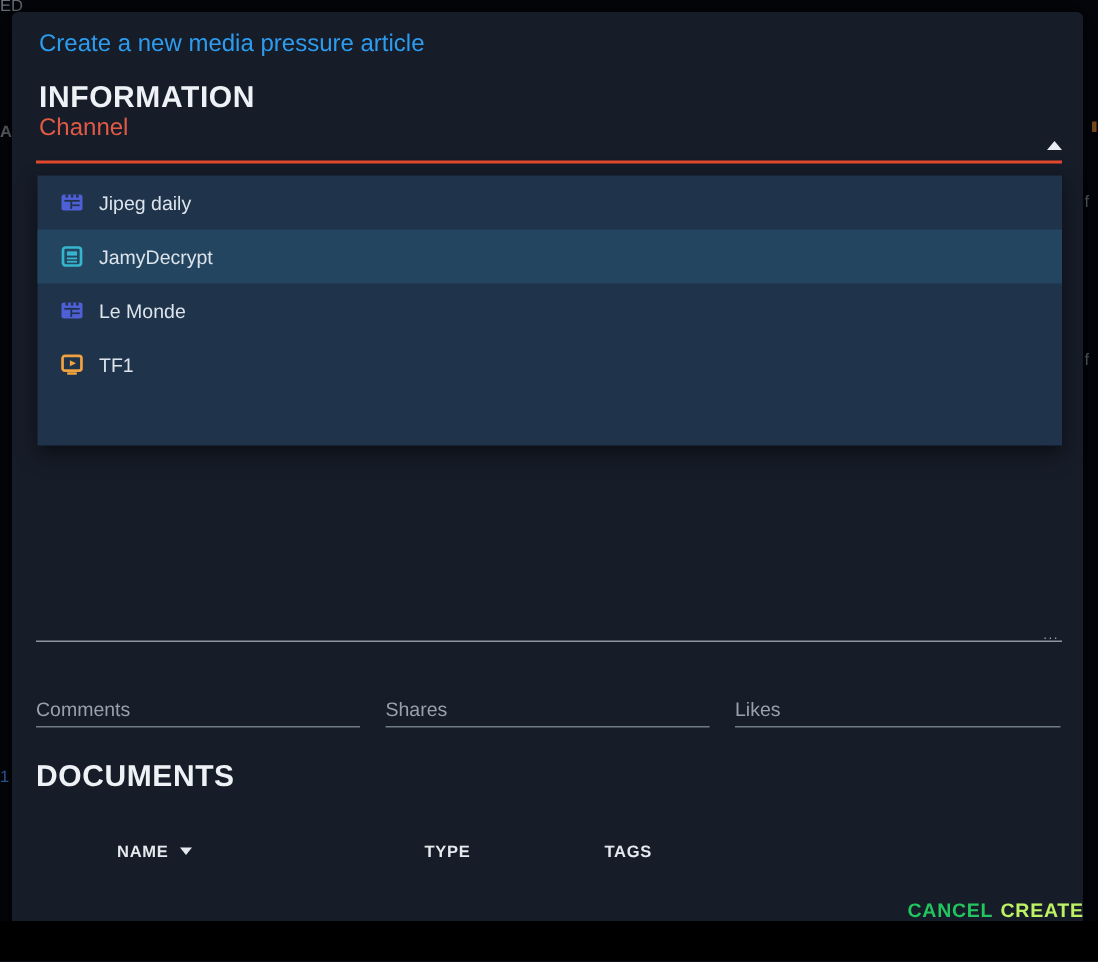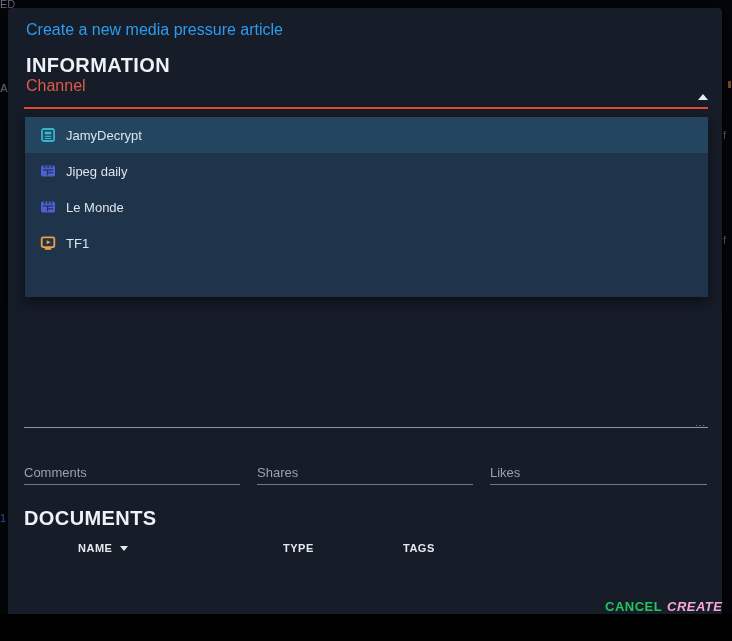--- a/index.html
+++ b/index.html
@@ -81,41 +81,41 @@
 
   
   .metric-field { top: 450px; width: 216px; height: 27px; border-bottom: 1px solid #717a87; cursor: text; }
   .metric-field .ph { position: absolute; left: 0; top: 7px; font-size: 13px; color: #99a1ac; }
   .mf-0 { left: 16px; }
   .mf-1 { left: 249px; }
   .mf-2 { left: 482px; width: 217px; }
 
   .documents-heading { left: 16px; top: 499px; }
 
-  .tbl-header { top: 534px; font-size: 11px; font-weight: 700; letter-spacing: .5px; color: #e6eaef; cursor: pointer; }
+  .tbl-header { top: 554px; font-size: 11px; font-weight: 700; letter-spacing: .5px; color: #e6eaef; cursor: pointer; }
   .th-name { left: 70px; }
   .th-type { left: 275px; }
   .th-tags { left: 395px; }
   .caret-down {
     display: inline-block; vertical-align: 1px; margin-left: 8px;
     width: 0; height: 0;
     border-left: 4.5px solid transparent;
     border-right: 4.5px solid transparent;
     border-top: 5px solid #e6eaef;
   }
 
   .action-btn {
     position: absolute; top: 585px;
     background: transparent; border: none;
     font-family: "Liberation Sans", sans-serif;
     font-size: 13px; font-weight: 700; letter-spacing: .5px;
     padding: 6px 8px; cursor: pointer;
   }
   .btn-cancel { left: 589px; color: #22c55e; }
-  .btn-create { left: 651px; color: #f9a8d4; font-style: italic; }
+  .btn-create { left: 651px; color: #bef264; }
 </style>
 </head>
 <body>
 
 <div id="stage">
 
   <span class="abs bg-frag" style="left:0;top:-2px">ED</span>
   <span class="abs bg-frag" style="left:0;top:82px;font-weight:700">AE</span>
   <span class="abs bg-frag bg-frag-blue" style="left:0;top:512px">1</span>
   <span class="abs bg-frag" style="left:723px;top:129px">f</span>
@@ -128,48 +128,48 @@
 
     <span class="abs section-heading" style="left:18px;top:46px">INFORMATION</span>
 
     <span class="abs channel-label">Channel</span>
 
     <div class="abs channel-select">
       <span class="abs caret-up"></span>
     </div>
 
     <div class="dropdown">
-
-      <div class="dd-item selected">
-        <span class="icon">
-          <svg viewBox="0 0 16 16">
-            <rect x="2" y="2" width="12" height="12" rx="1.8" fill="none" stroke="#36b6ce" stroke-width="1.8"></rect>
-            <rect x="4.6" y="4.6" width="6.8" height="2.8" fill="#36b6ce"></rect>
-            <rect x="4.6" y="8.7" width="6.8" height="1.2" fill="#36b6ce"></rect>
-            <rect x="4.6" y="10.9" width="6.8" height="1.2" fill="#36b6ce"></rect>
-          </svg>
-        </span>
-        <span class="lbl">JamyDecrypt</span>
-      </div>
 
       <div class="dd-item">
         <span class="icon">
           <svg viewBox="0 0 16 16">
             <rect x="1" y="2.6" width="14" height="10.8" rx="1.6" fill="#4f5fd6"></rect>
             <rect x="3.7" y="2.6" width="1.7" height="2.1" fill="#1f334a"></rect>
             <rect x="7.2" y="2.6" width="1.7" height="2.1" fill="#1f334a"></rect>
             <rect x="10.7" y="2.6" width="1.7" height="2.1" fill="#1f334a"></rect>
             <rect x="2.9" y="6.3" width="10.2" height="1.2" fill="#1f334a"></rect>
             <rect x="6.9" y="7.5" width="1.2" height="4.8" fill="#1f334a"></rect>
             <rect x="8.1" y="9.3" width="5" height="1.1" fill="#1f334a"></rect>
           </svg>
         </span>
         <span class="lbl">Jipeg daily</span>
       </div>
 
+      <div class="dd-item selected">
+        <span class="icon">
+          <svg viewBox="0 0 16 16">
+            <rect x="2" y="2" width="12" height="12" rx="1.8" fill="none" stroke="#36b6ce" stroke-width="1.8"></rect>
+            <rect x="4.6" y="4.6" width="6.8" height="2.8" fill="#36b6ce"></rect>
+            <rect x="4.6" y="8.7" width="6.8" height="1.2" fill="#36b6ce"></rect>
+            <rect x="4.6" y="10.9" width="6.8" height="1.2" fill="#36b6ce"></rect>
+          </svg>
+        </span>
+        <span class="lbl">JamyDecrypt</span>
+      </div>
+
       <div class="dd-item">
         <span class="icon">
           <svg viewBox="0 0 16 16">
             <rect x="1" y="2.6" width="14" height="10.8" rx="1.6" fill="#4f5fd6"></rect>
             <rect x="3.7" y="2.6" width="1.7" height="2.1" fill="#1f334a"></rect>
             <rect x="7.2" y="2.6" width="1.7" height="2.1" fill="#1f334a"></rect>
             <rect x="10.7" y="2.6" width="1.7" height="2.1" fill="#1f334a"></rect>
             <rect x="2.9" y="6.3" width="10.2" height="1.2" fill="#1f334a"></rect>
             <rect x="6.9" y="7.5" width="1.2" height="4.8" fill="#1f334a"></rect>
             <rect x="8.1" y="9.3" width="5" height="1.1" fill="#1f334a"></rect>

